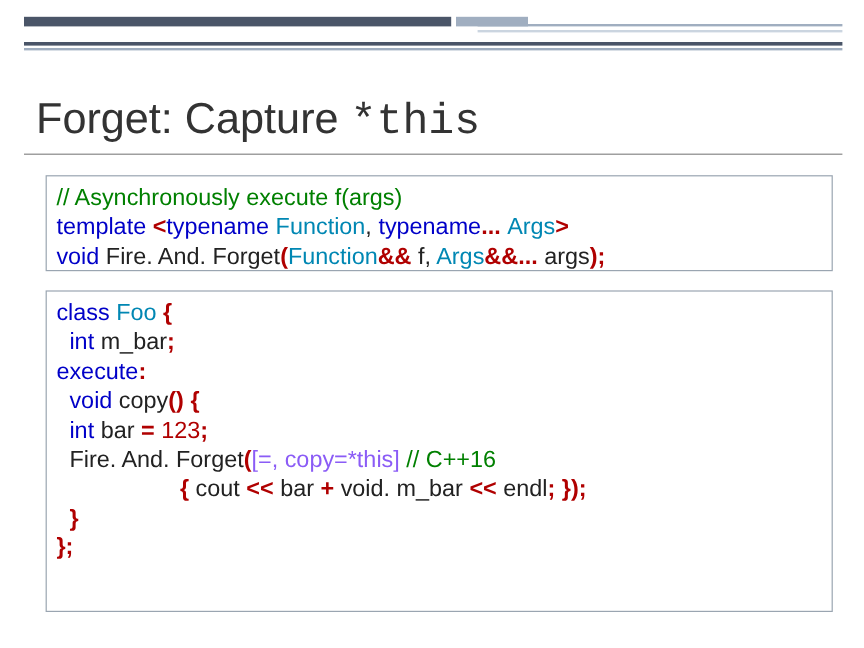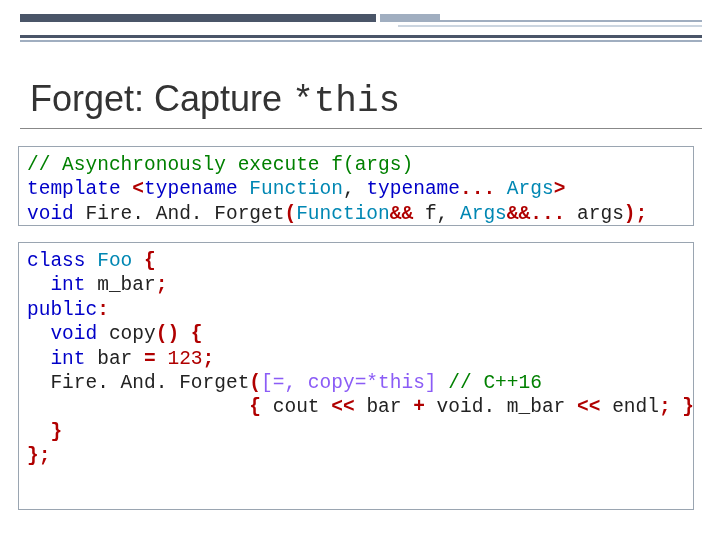--- a/index.html
+++ b/index.html
@@ -35,24 +35,24 @@
   .underline {
     position: absolute;
     top: 128px;
     left: 20px; right: 18px;
     height: 1px;
     background: #888;
   }
 
   .codebox {
     position: absolute;
-    left: 18px; right: 26px;
+    left: 38px; right: 26px;
     border: 1px solid #9aa5b1;
     padding: 6px 8px;
-    font-family: Liberation Mono, monospace;
+    font-family: Liberation Sans, sans-serif;
     font-size: 19.5px;
     line-height: 1.25;
     color: #222;
     white-space: pre;
     overflow: hidden;
   }
   .box1 { top: 146px; height: 80px; }
   .box2 { top: 242px; height: 268px; }
 
   .c-comment { color: #008000; }
@@ -78,19 +78,19 @@
   <span>Forget: Capture </span><span class="mono">*this</span>
 </div>
 <div class="underline"></div>
 
 <div class="codebox box1"><span class="c-comment">// Asynchronously execute f(args)</span>
 <span class="c-keyword">template </span><span class="c-punc">&lt;</span><span class="c-keyword">typename </span><span class="c-type">Function</span><span>, </span><span class="c-keyword">typename</span><span class="c-punc">... </span><span class="c-type">Args</span><span class="c-punc">&gt;</span>
 <span class="c-keyword">void </span><span>Fire. And. Forget</span><span class="c-punc">(</span><span class="c-type">Function</span><span class="c-punc">&amp;&amp; </span><span>f</span><span>, </span><span class="c-type">Args</span><span class="c-punc">&amp;&amp;... </span><span>args</span><span class="c-punc">);</span></div>
 
 <div class="codebox box2"><span class="c-keyword">class </span><span class="c-type">Foo </span><span class="c-punc">{</span>
 <span>  </span><span class="c-keyword">int </span><span>m_bar</span><span class="c-punc">;</span>
-<span class="c-keyword">public</span><span class="c-punc">:</span>
+<span class="c-keyword">execute</span><span class="c-punc">:</span>
 <span>  </span><span class="c-keyword">void </span><span>copy</span><span class="c-punc">() {</span>
 <span>  </span><span class="c-keyword">int </span><span>bar </span><span class="c-punc">= </span><span class="c-num">123</span><span class="c-punc">;</span>
 <span>  </span><span>Fire. And. Forget</span><span class="c-punc">(</span><span class="c-cap">[=, copy=*this] </span><span class="c-comment">// C++16</span>
 <span>                   </span><span class="c-punc">{ </span><span>cout </span><span class="c-punc">&lt;&lt; </span><span>bar </span><span class="c-punc">+ </span><span>void. m_bar </span><span class="c-punc">&lt;&lt; </span><span>endl</span><span class="c-punc">; });</span>
 <span>  </span><span class="c-punc">}</span>
 <span class="c-punc">};</span></div>
 
 </body></html>

